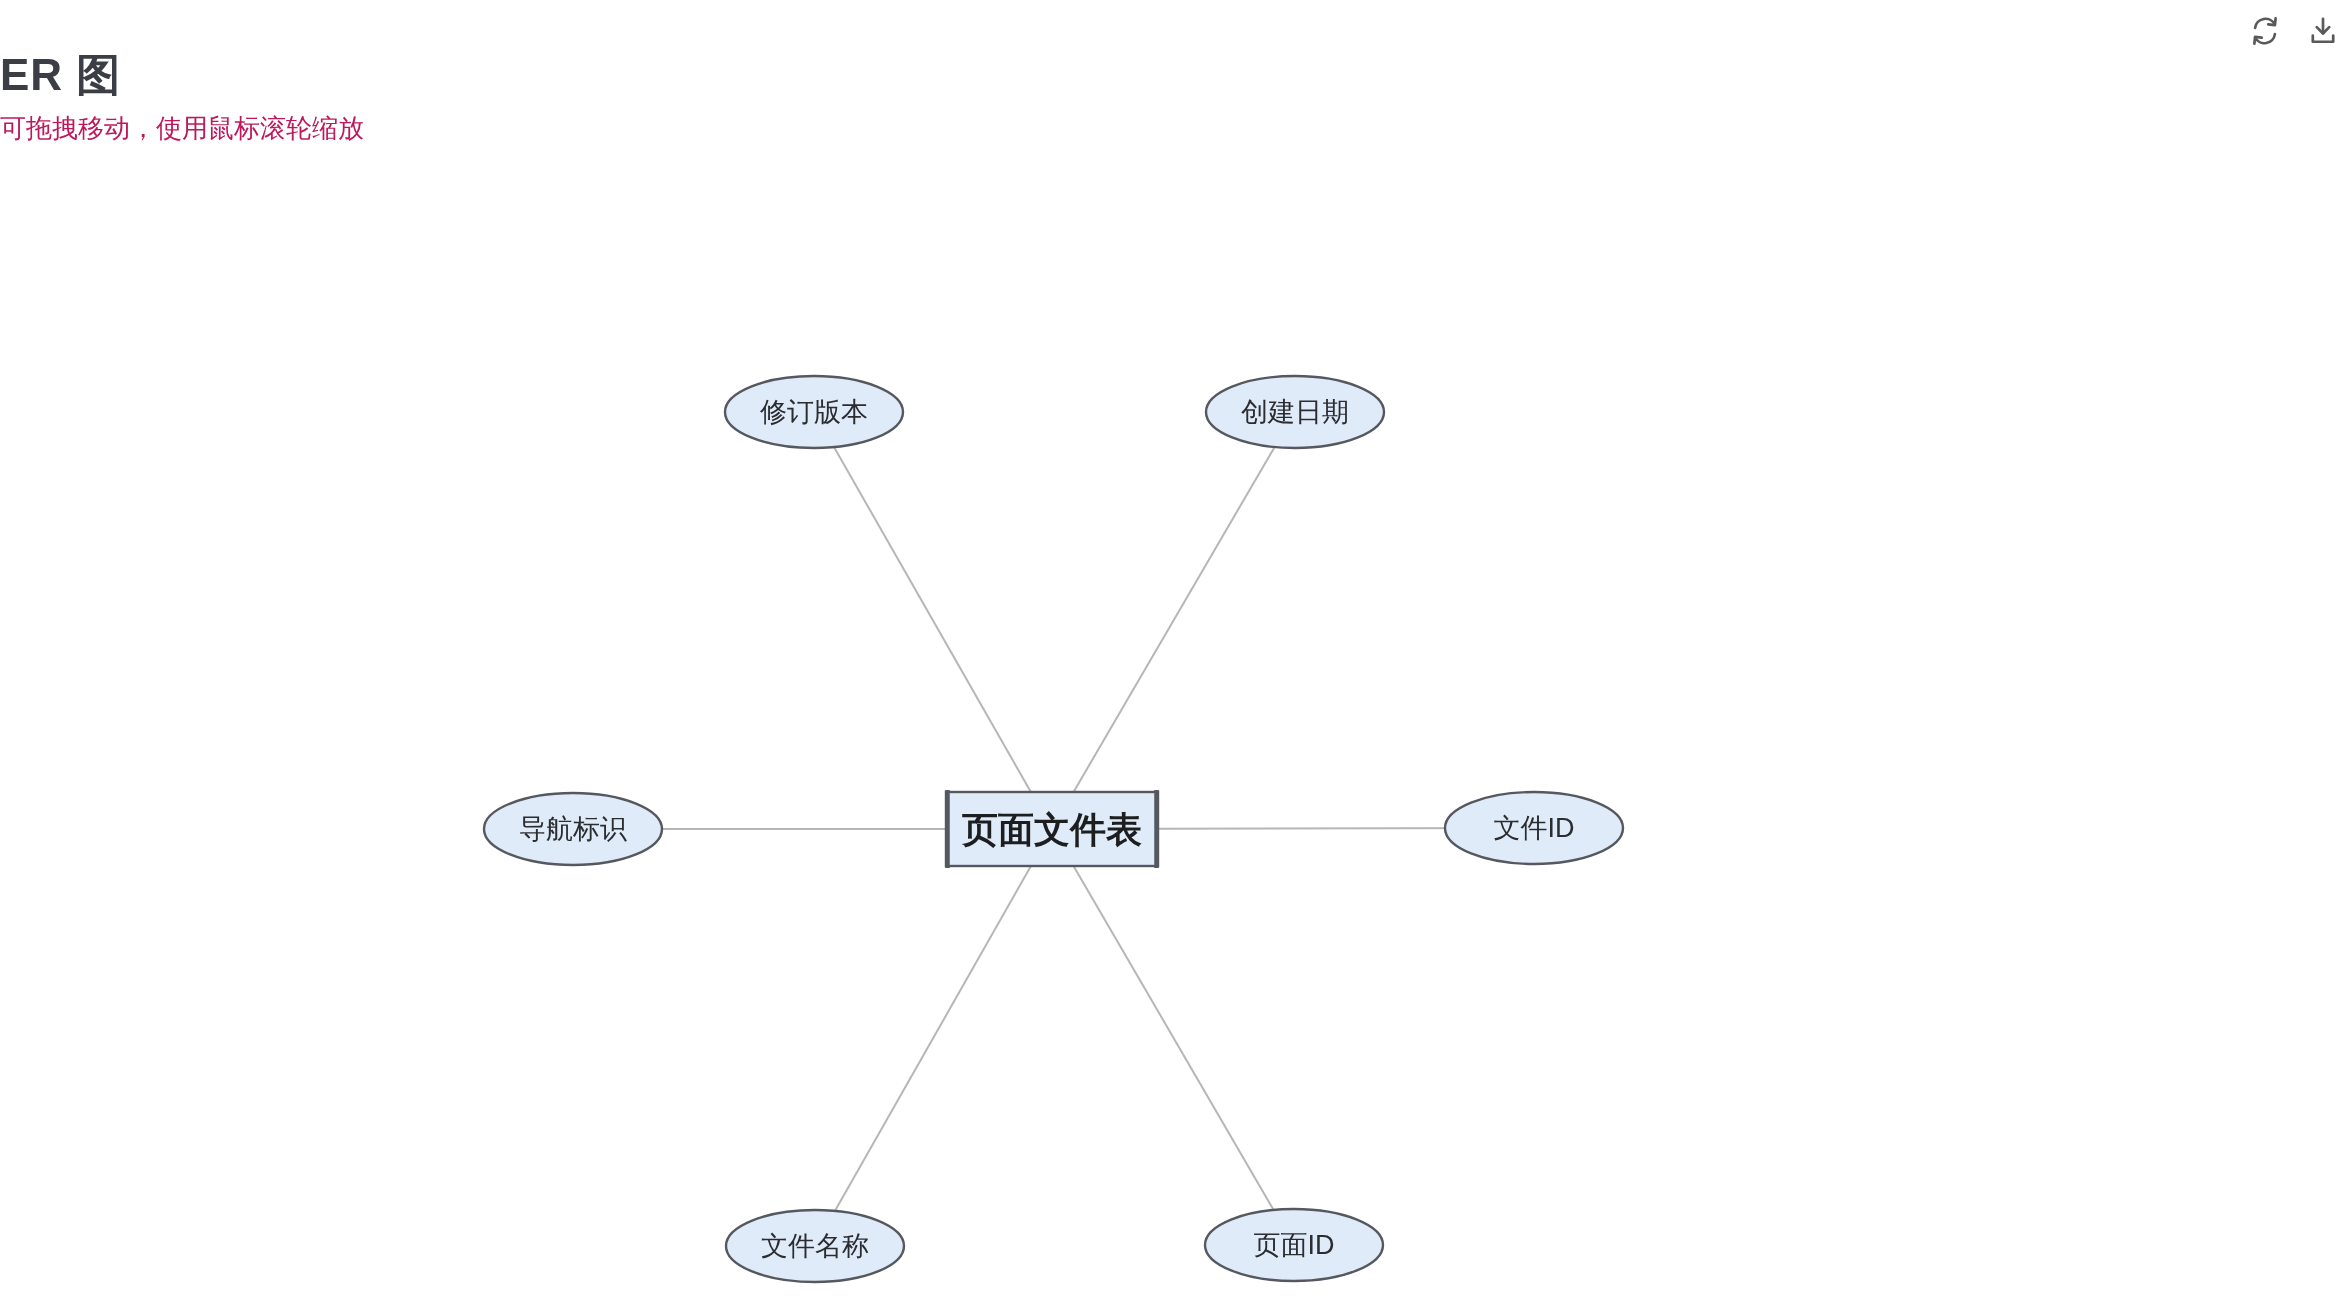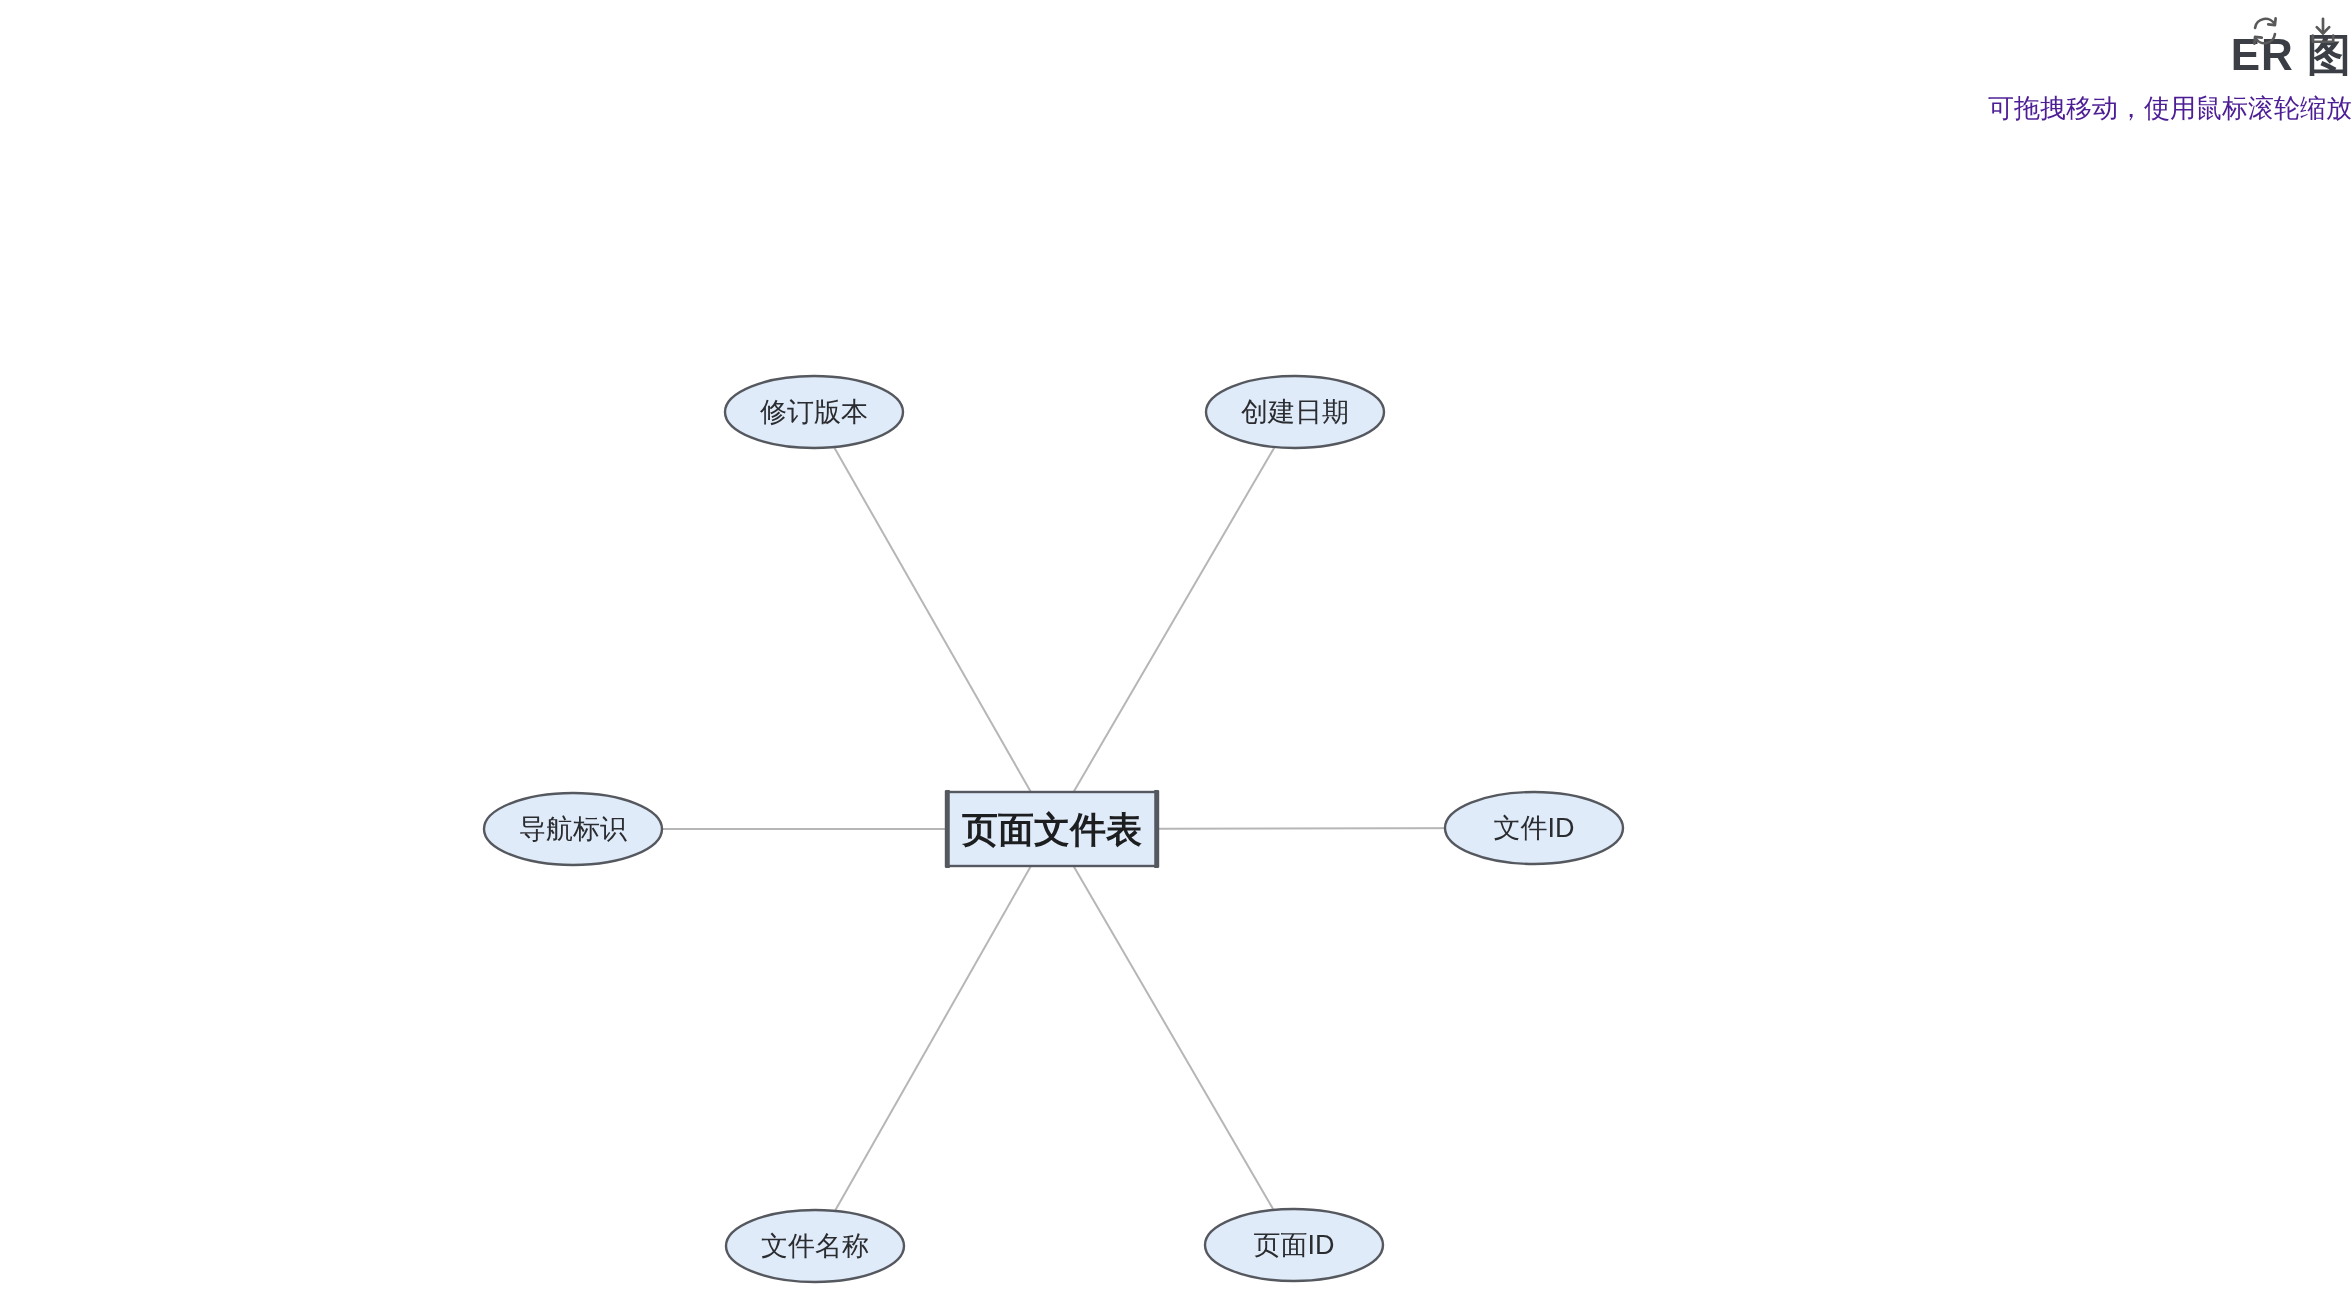--- a/index.html
+++ b/index.html
@@ -19,39 +19,39 @@
     position: absolute;
     left: 0;
     top: 0;
     width: 2352px;
     height: 1300px;
     cursor: grab;
   }
   .header {
     position: absolute;
     left: 0;
-    top: 30px;
+    top: 50px;
     width: 100%;
-    text-align: right;
+    text-align: left;
     pointer-events: none;
   }
   .header h1 {
     margin: 0;
     font-size: 44px;
     line-height: 1.15;
     font-weight: bold;
     color: #3b3e44;
     letter-spacing: 1px;
   }
   .header p {
     margin: 12px 0 0 0;
     font-size: 26px;
     line-height: 1.2;
     font-weight: normal;
-    color: #4c1d95;
+    color: #be185d;
   }
   .toolbar {
     position: absolute;
     top: 14px;
     right: 12px;
     display: flex;
     align-items: center;
     gap: 24px;
   }
   .icon-btn {

